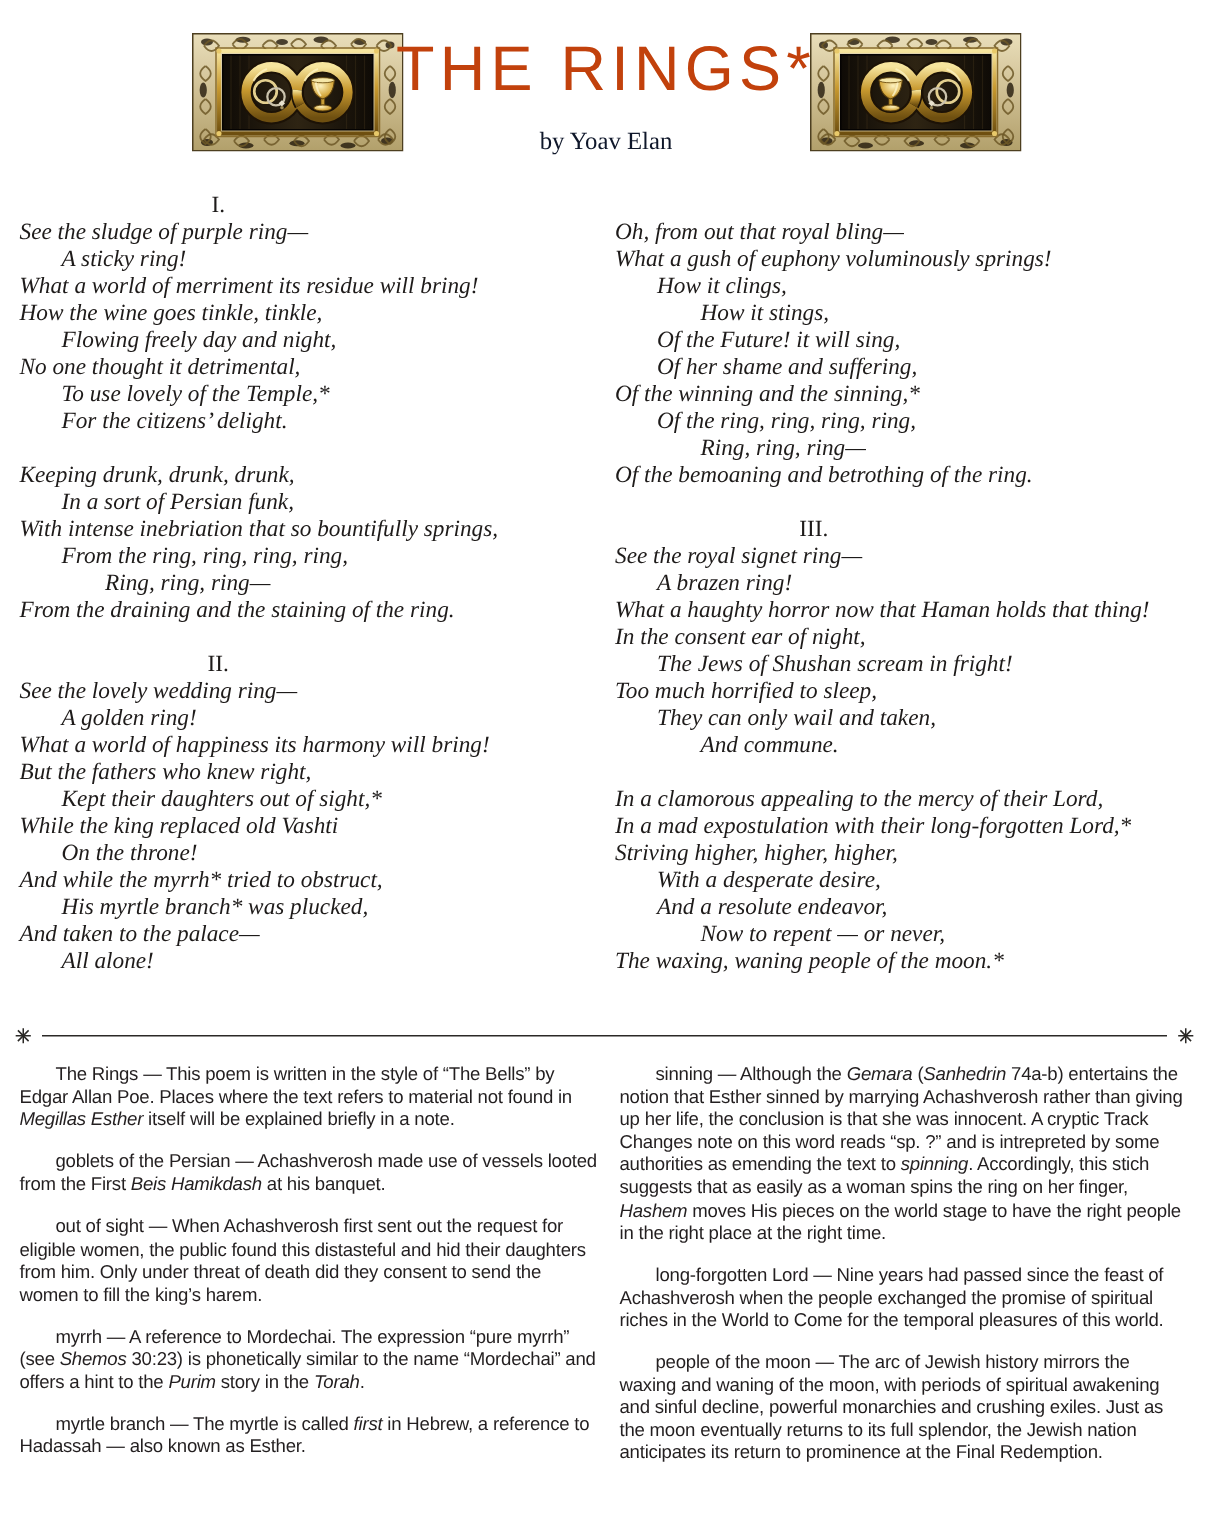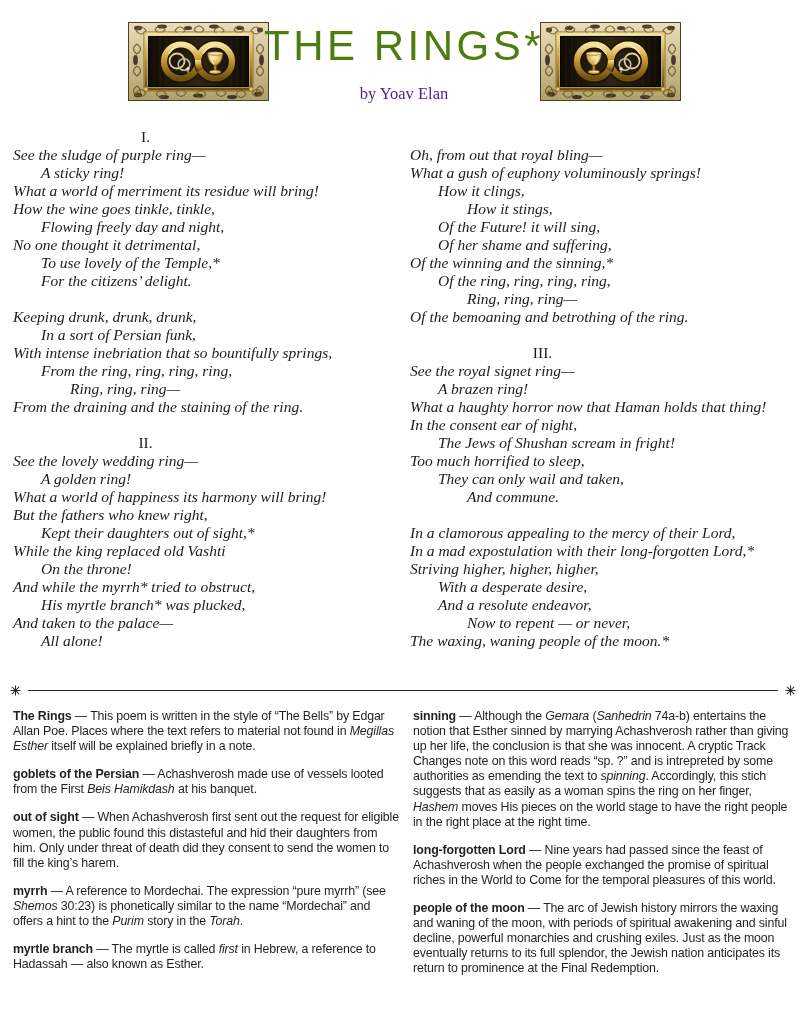--- a/index.html
+++ b/index.html
@@ -7,25 +7,25 @@
     width:808px;height:1024px;position:relative;background:#ffffff;
     font-family:"Liberation Serif", serif;color:#1e1b1a;overflow:hidden;
   }
   .ornament{position:absolute;top:22px;width:141px;height:79px;}
   .orn-left{left:128px;}
   .orn-right{left:540px;transform:scaleX(-1);}
   .title{
     position:absolute;top:18px;left:0;width:808px;margin:0;
     text-align:center;font-family:"Liberation Sans", sans-serif;
     font-weight:400;font-size:42px;line-height:56px;letter-spacing:3.5px;
-    text-transform:uppercase;color:#4d7c0f;
+    text-transform:uppercase;color:#c2410c;
   }
   .byline{
     position:absolute;top:84px;left:0;width:808px;text-align:center;
-    font-size:16.5px;color:#4c1d95;
+    font-size:16.5px;color:#0f172a;
   }
   .poem-col{position:absolute;top:128px;font-size:15.5px;line-height:18px;}
   #poem-left{left:13px;width:385px;}
   #poem-right{left:410px;width:392px;}
   .line{white-space:pre;height:18px;font-style:italic;}
   .indent-0{padding-left:0;}
   .indent-1{padding-left:28px;}
   .indent-2{padding-left:57px;}
   .heading{width:265px;text-align:center;height:18px;}
   .spacer{height:18px;}
@@ -36,21 +36,21 @@
   .rule{flex:1;border-top:1.2px solid #2b2926;height:0;}
   .star{width:11px;height:11px;flex:0 0 auto;}
   .fn-col{
     position:absolute;top:709px;
     font-family:"Liberation Sans", sans-serif;
     font-size:12.4px;line-height:15.1px;letter-spacing:-0.15px;color:#231f20;
   }
   #fn-left{left:13px;width:388px;}
   #fn-right{left:413px;width:380px;}
   .note{margin:0 0 13px 0;}
-  .note b{font-weight:700;}
+  .note b{font-weight:400;margin-left:24px;}
   .note em{font-style:italic;}
 </style>
 </head>
 <body>
 
 <svg class="ornament orn-left" viewBox="0 0 141 79">
     <use href="#orn"></use>
   </svg>
 <h1 class="title">The Rings*</h1>
 <div class="byline">by Yoav Elan</div>

